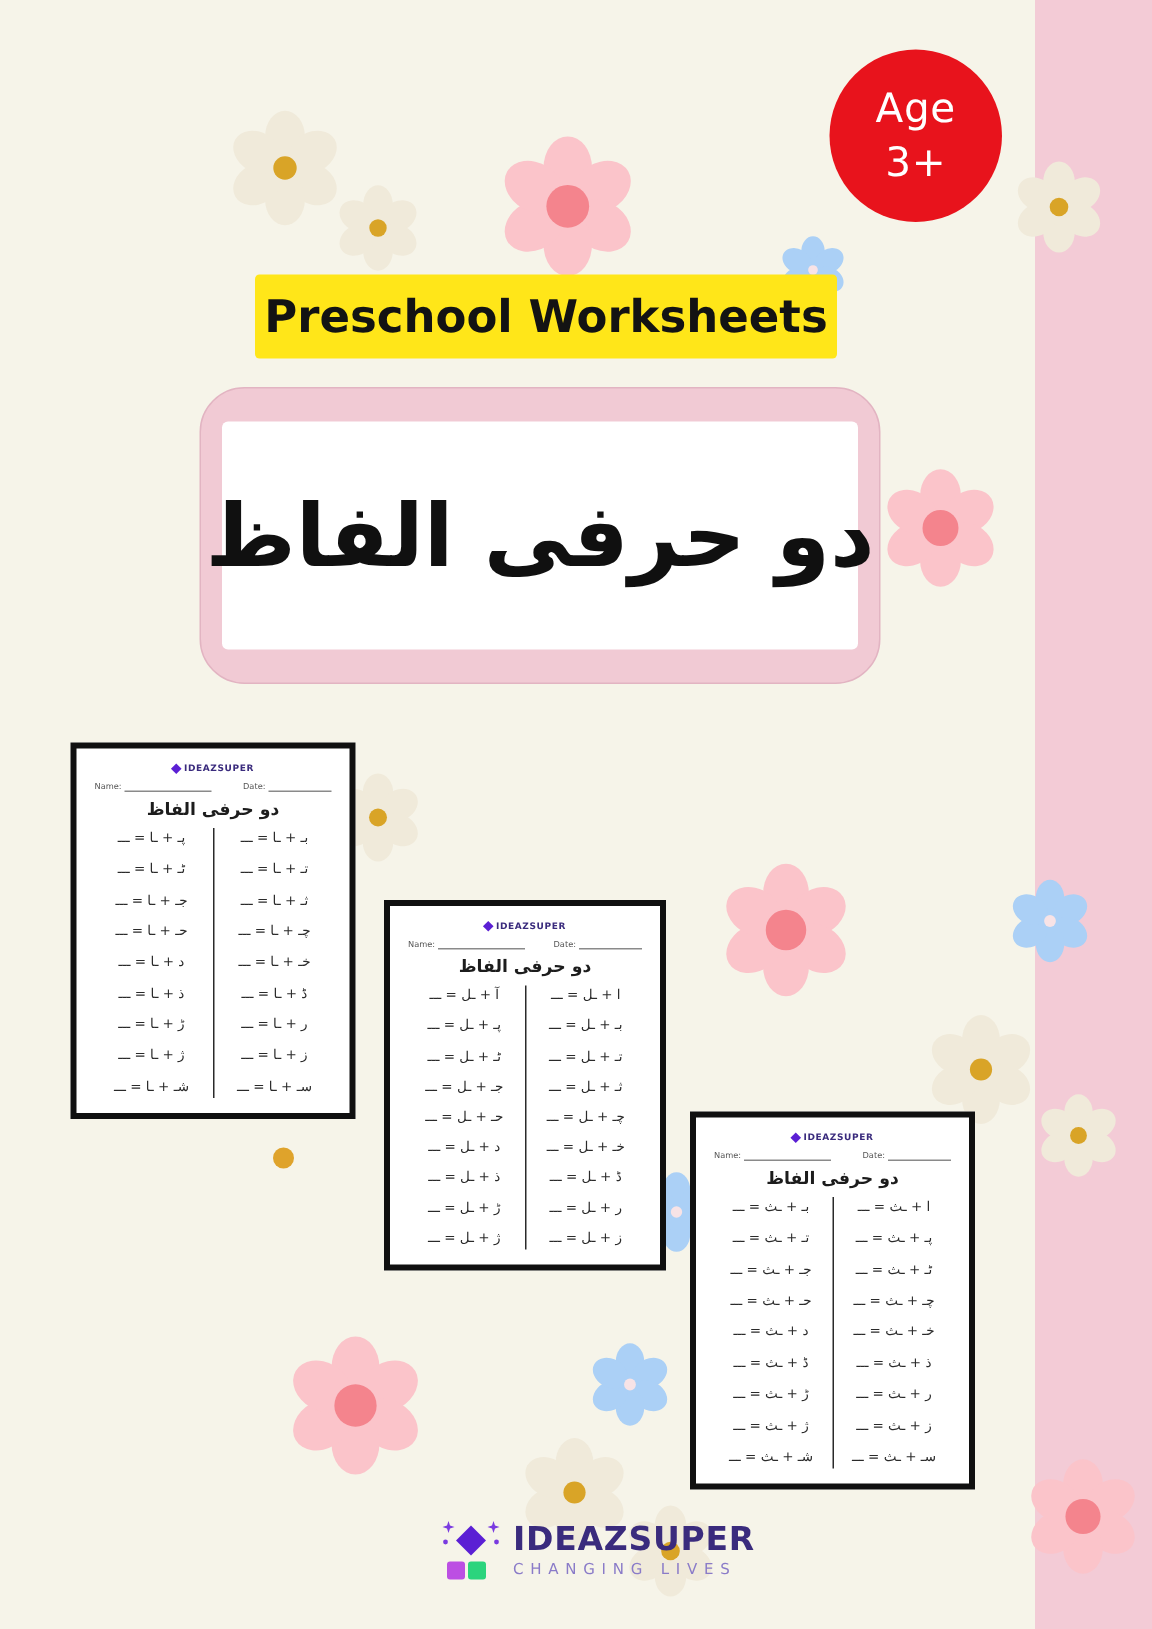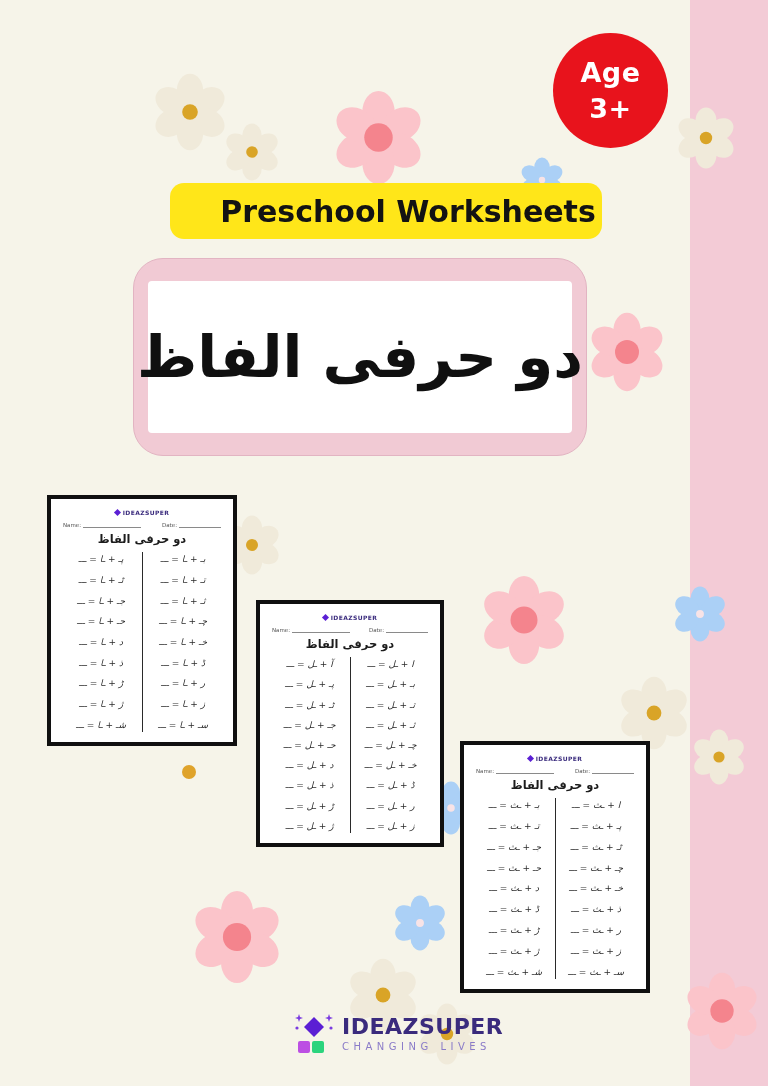--- a/index.html
+++ b/index.html
@@ -10,27 +10,27 @@
   }
   .stripe{position:absolute;left:690px;top:0;width:78px;height:1086px;background:#F3CBD6;z-index:0;}
   .flower{position:absolute;z-index:1;}
   .yellow-dot{position:absolute;z-index:1;border-radius:50%;}
 
   
   .badge{
     position:absolute;left:553px;top:33px;width:115px;height:115px;border-radius:50%;
     background:#E8131C;color:#fff;z-index:3;
     display:flex;flex-direction:column;align-items:center;justify-content:center;
-    font-size:27px;line-height:1.3;font-weight:700;letter-spacing:.5px;
+    font-size:27px;line-height:1.3;font-weight:400;letter-spacing:.5px;
   }
 
   
   .banner{
     position:absolute;left:170px;top:183px;width:388px;height:56px;background:#FFE619;
-    border-radius:14px;z-index:3;display:flex;align-items:center;justify-content:center;padding-left:44px;
+    border-radius:3px;z-index:3;display:flex;align-items:center;justify-content:center;
   }
   .banner-text{font-size:30px;font-weight:bold;color:#131313;}
 
   
   .hero{
     position:absolute;left:133px;top:258px;width:454px;height:198px;background:#F1CAD4;
     border:1px solid #E2B4C2;border-radius:30px;z-index:3;
     display:flex;align-items:center;justify-content:center;box-sizing:border-box;
   }
   .hero-inner{
@@ -55,21 +55,21 @@
   .ws-field{display:flex;align-items:flex-end;gap:2px;}
   .ws-line{display:inline-block;border-bottom:.8px solid #8a8a8a;height:5px;}
   .ws-line.name{width:58px;}
   .ws-line.date{width:42px;}
   .ws-title{text-align:center;font-size:11.5px;font-weight:bold;color:#1c1c1c;
     direction:rtl;margin-top:4px;flex:none;}
   .ws-rows{flex:1;position:relative;display:flex;flex-direction:column;
     justify-content:space-around;margin-top:3px;}
   .ws-rows::before{content:"";position:absolute;left:50%;top:3px;bottom:3px;width:1px;background:#2a2a2a;}
   .ws-row{direction:rtl;display:flex;}
-  .ws-cell{width:50%;font-size:9px;color:#2a2a2a;text-align:center;white-space:nowrap;font-style:italic;}
+  .ws-cell{width:50%;font-size:9px;color:#2a2a2a;text-align:center;white-space:nowrap;}
 
   
   .footer-logo{position:absolute;left:293px;top:1012px;z-index:3;display:flex;align-items:center;gap:7px;}
   .brand-text{display:flex;flex-direction:column;}
   .brand{font-size:22px;font-weight:bold;color:#3A2B7D;letter-spacing:.5px;line-height:1;}
   .tagline{font-size:10px;letter-spacing:4.5px;color:#8A7BC8;margin-top:4px;line-height:1;}
 </style>
 </head>
 <body>
 

